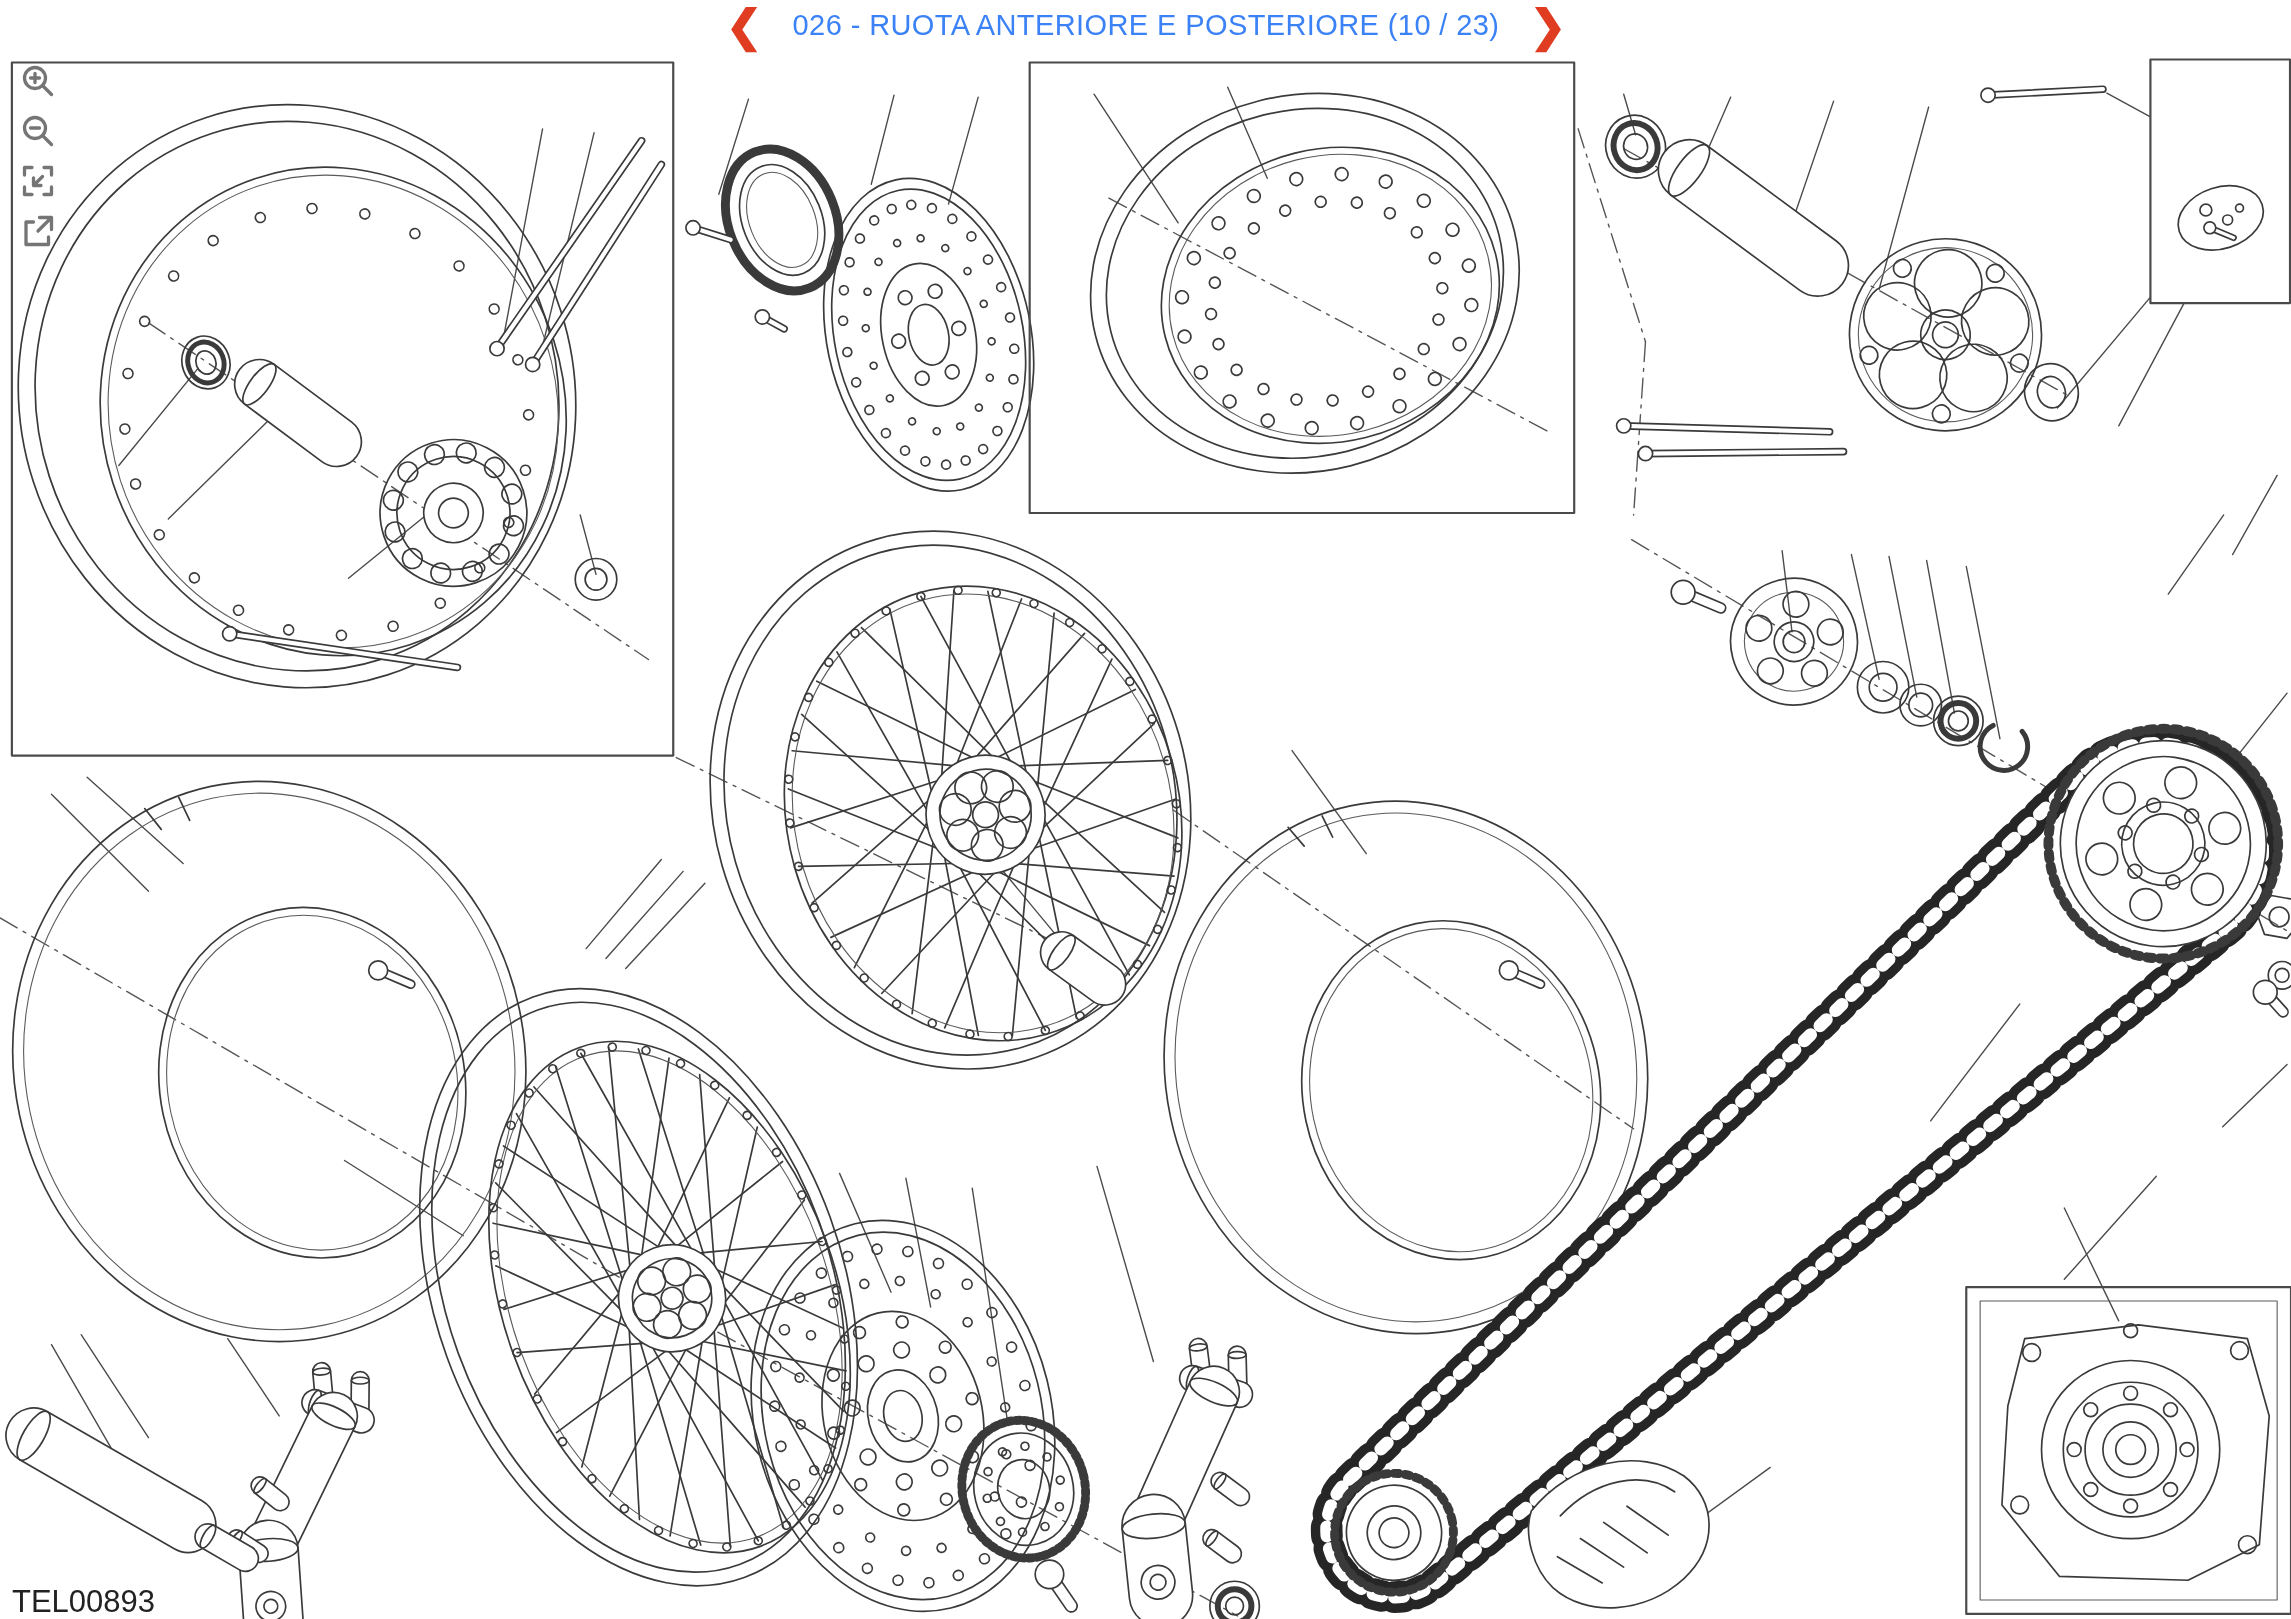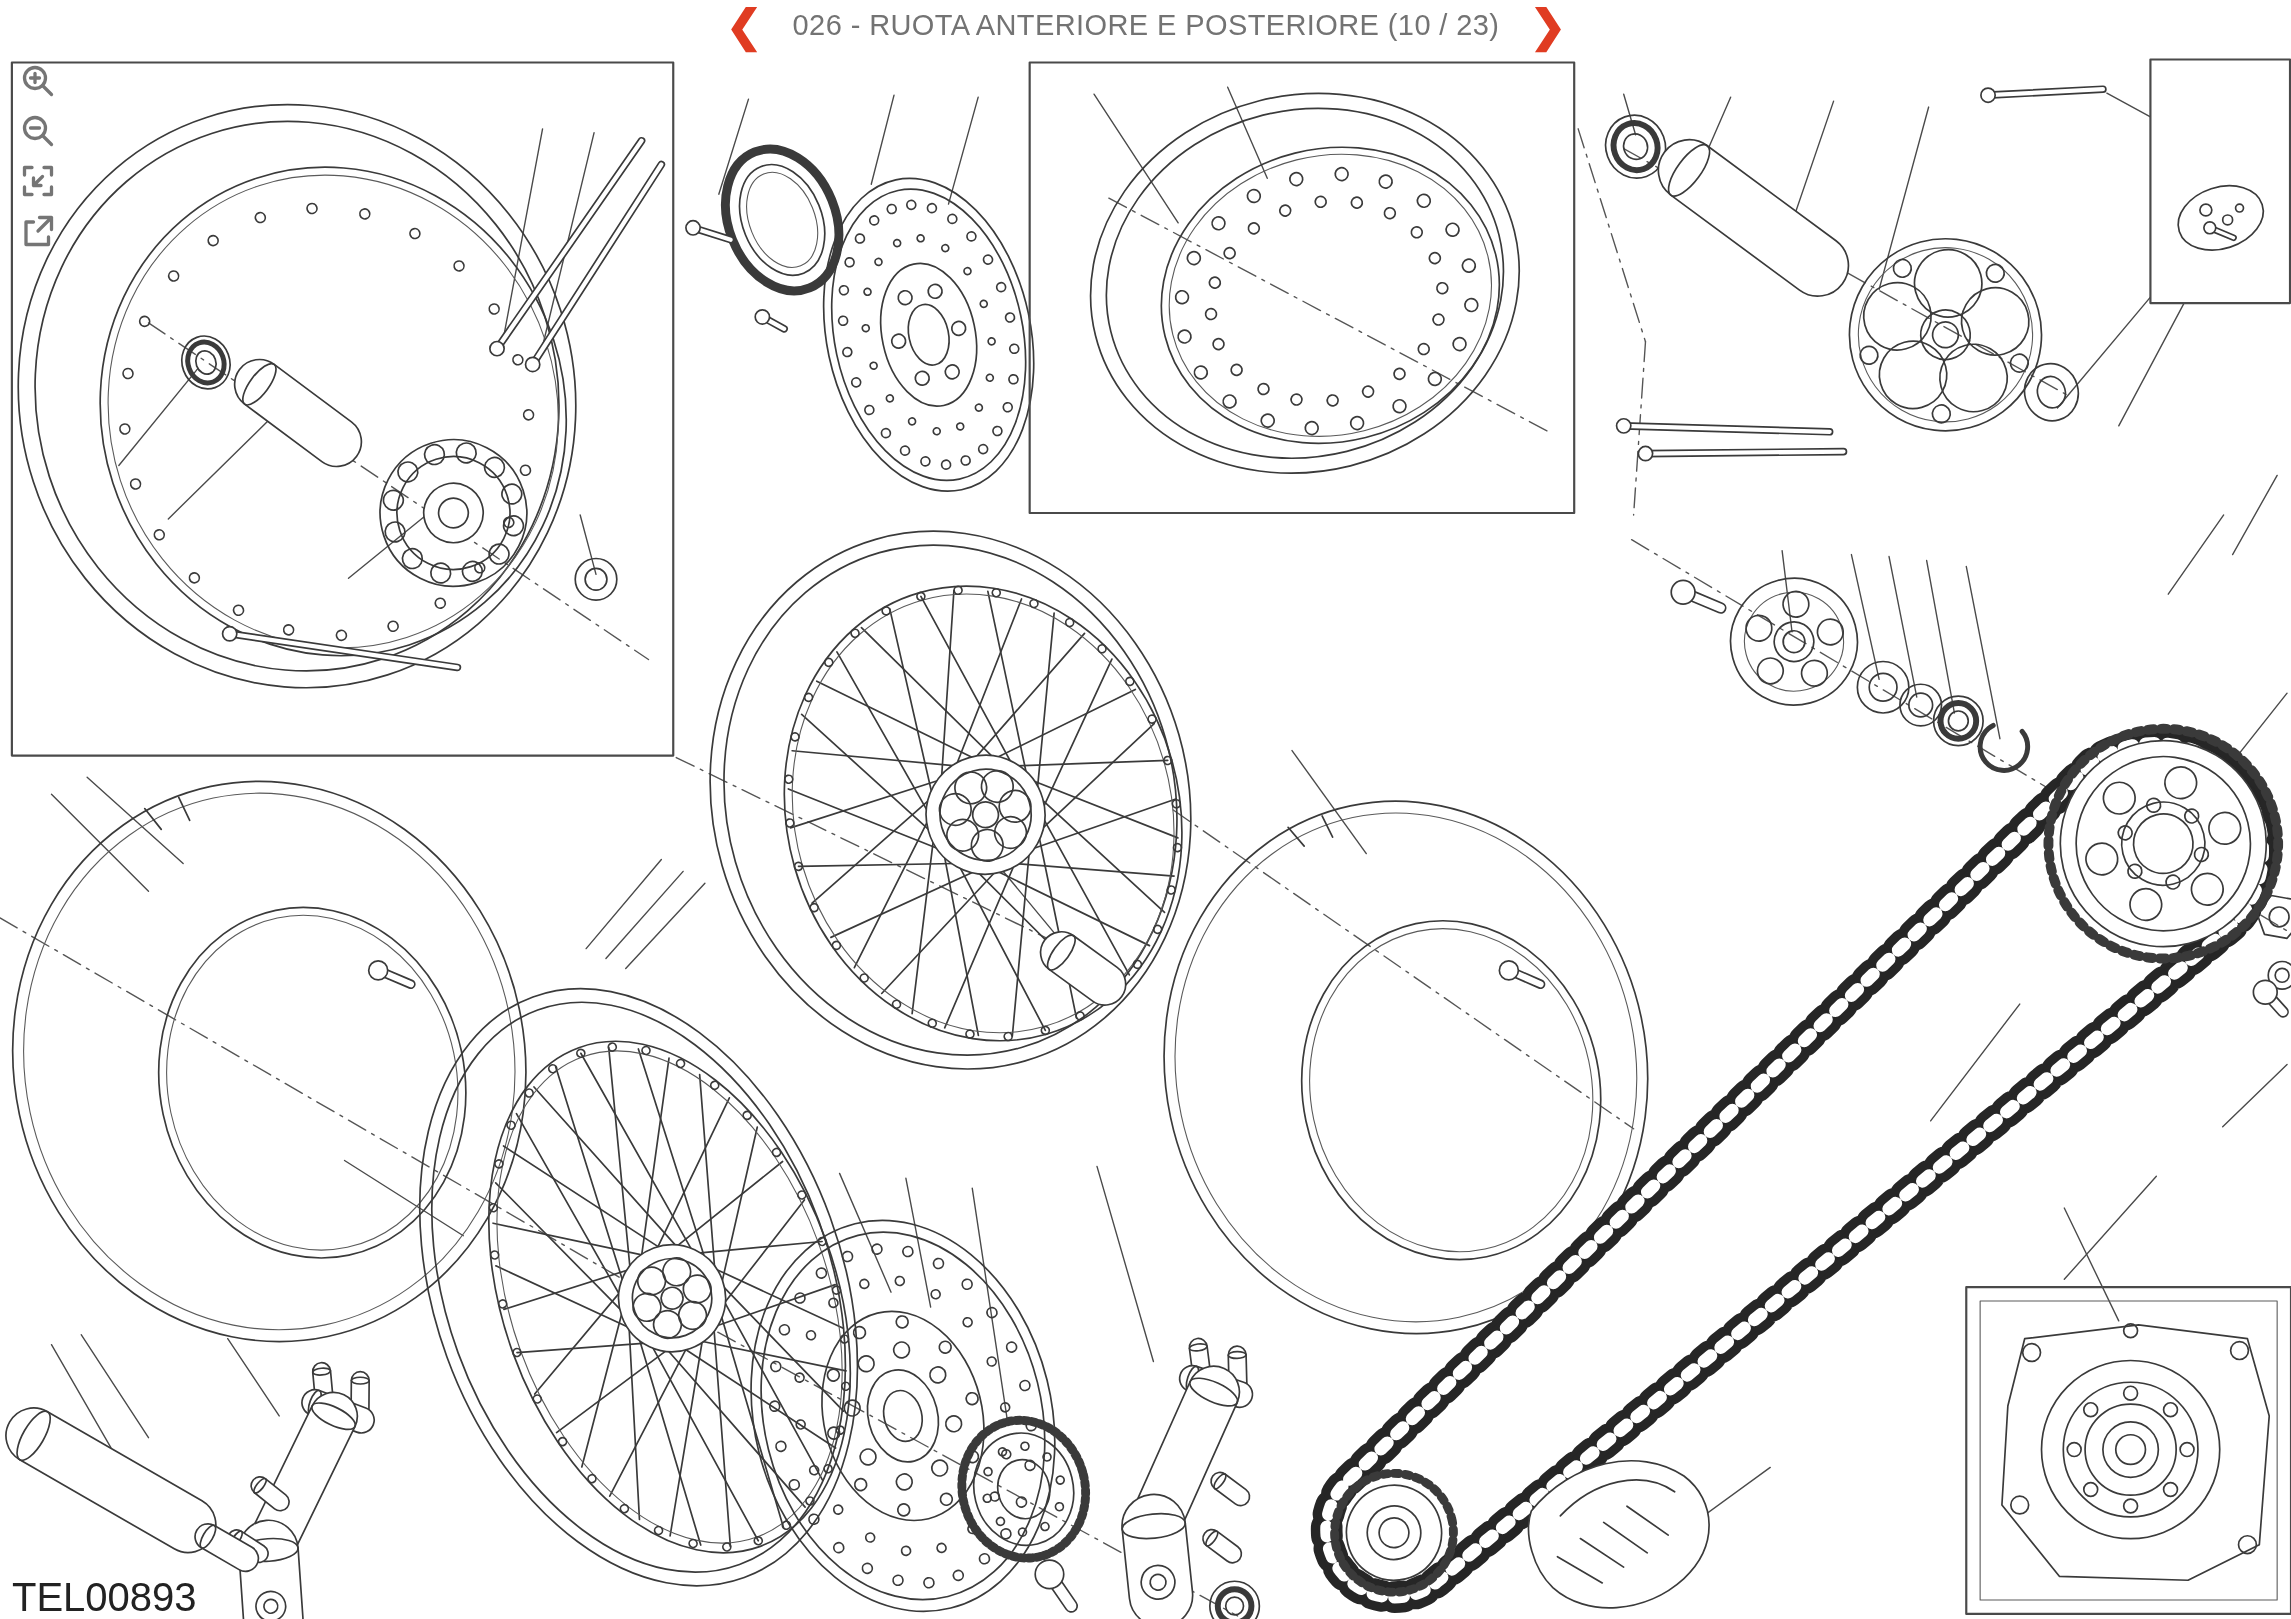--- a/index.html
+++ b/index.html
@@ -1,25 +1,25 @@
 <!DOCTYPE html>
 <html><head>
 <meta charset="utf-8">
 <style>
   html,body{margin:0;padding:0;background:#fff;}
   body{width:2292px;height:1620px;overflow:hidden;font-family:"Liberation Sans",sans-serif;}
   .page{position:relative;width:2292px;height:1620px;background:#fff;}
   header{position:absolute;top:0;left:0;right:0;height:51px;display:flex;align-items:center;justify-content:center;gap:30px;z-index:10;}
   .chev{color:#e03c22;font-size:44px;line-height:44px;cursor:pointer;user-select:none;font-weight:bold;}
-  .title{font-size:29px;color:#737373;letter-spacing:0.4px;white-space:nowrap;}
+  .title{font-size:29px;color:#3b82f6;letter-spacing:0.4px;white-space:nowrap;}
   .toolbar{position:absolute;left:20px;top:63px;display:flex;flex-direction:column;gap:14px;z-index:10;}
   .tool{width:36px;height:36px;cursor:pointer;}
   .tool svg{width:36px;height:36px;stroke:#757575;fill:none;stroke-width:2.2;stroke-linecap:round;stroke-linejoin:round;}
   .diagram{position:absolute;inset:0;z-index:1;}
-  .code{position:absolute;left:12px;bottom:0px;font-size:40px;color:#222;z-index:9;}
+  .code{position:absolute;left:12px;bottom:0px;font-size:31px;color:#222;z-index:9;}
   #gleaders line{stroke:#4a4a4a;stroke-width:1.4;}
   #gaxes line{stroke:#555;stroke-width:1.4;stroke-dasharray:20 7 3 7;}
   .d .w{fill:#fff;}
   .d .thin{stroke-width:1.1;stroke:#5a5a5a;}
   .d .bx{stroke:#4a4a4a;stroke-width:2.2;fill:none;}
 </style>
 </head>
 <body>
 
 <div class="page">

